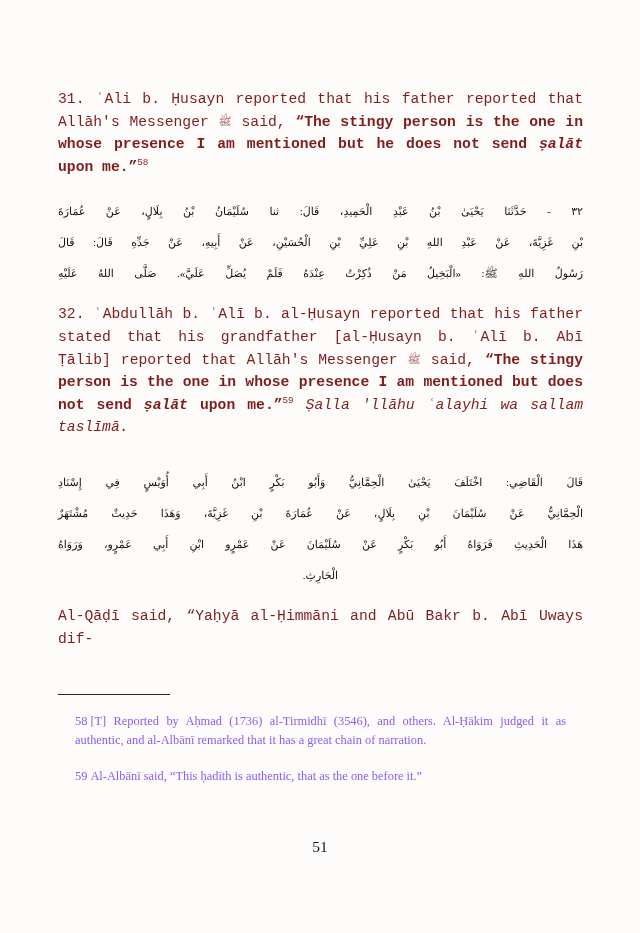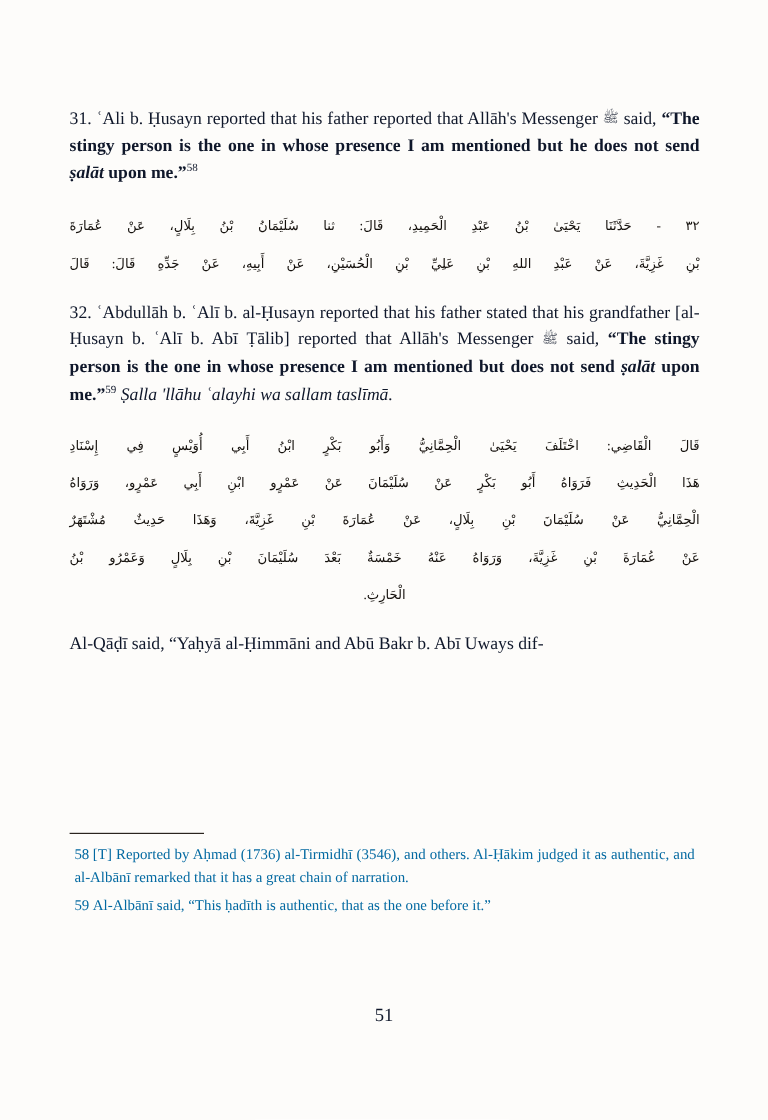--- a/index.html
+++ b/index.html
@@ -49,22 +49,23 @@
     left: 58px;
     width: 525px;
   }
 
   p.en {
     margin: 0;
     font-size: 14.7px;
     line-height: 22.6px;
     text-align: justify;
     text-justify: inter-word;
-    color: #0f172a;
+    color: #7f1d1d;
     hyphens: manual;
+    font-family: Liberation Mono, monospace;
   }
   p.en.spaced { margin-top: 14px; }
 
   .bold { font-weight: bold; }
   .ital { font-style: italic; }
   .bold-ital { font-weight: bold; font-style: italic; }
   sup.fn {
     font-size: 9.2px;
     vertical-align: super;
     line-height: 0;
@@ -83,21 +84,21 @@
     direction: rtl;
     text-align: justify;
     font-family: Liberation Serif, serif;
     font-size: 11px;
     line-height: 31px;
     color: #15110d;
     margin: 0;
     unicode-bidi: embed;
   }
   .arabic.block-1 { margin-top: 18px; }
-  .arabic.block-2 { margin-top: 17px; }
+  .arabic.block-2 { margin-top: 28px; }
   .arabic .ln {
     display: block;
     white-space: nowrap;
   }
   .arabic .ln.stretch {
     text-align: justify;
     text-align-last: justify;
     white-space: normal;
   }
   .arabic .ln.last {
@@ -116,25 +117,25 @@
     top: 694px;
     width: 525px;
   }
   .fn-rule {
     width: 112px;
     height: 0;
     border-top: 1.4px solid #2a241e;
     margin: 0 0 8px 0;
   }
   p.fn-text {
-    margin: 4px;
+    margin: 17px;
     font-size: 12.4px;
     line-height: 19.2px;
     text-align: justify;
-    color: #0369a1;
+    color: #8b5cf6;
   }
   p.fn-text + p.fn-text { margin-top: 1px; }
   .fn-num {
     font-size: 12.4px;
     margin-right: 3px;
   }
 
   
   .folio {
     position: absolute;
@@ -152,29 +153,29 @@
 <div class="page">
 
 
   <div class="content">
 
     <p class="en"><span>31.</span><span> ʿAli b. Ḥusayn reported that his father reported that Allāh's Messenger </span><span class="sglyph">ﷺ</span><span> said, </span><span class="bold">“The stingy person is the one in whose presence I am mentioned but he does not send </span><span class="bold-ital">ṣalāt</span><span class="bold"> upon me.”</span><sup class="fn">58</sup></p>
 
     <div class="arabic block-1">
       <span class="ln stretch">٣٢ - حَدَّثَنَا يَحْيَىٰ بْنُ عَبْدِ الْحَمِيدِ، قَالَ: ثنا سُلَيْمَانُ بْنُ بِلَالٍ، عَنْ عُمَارَةَ</span>
       <span class="ln stretch">بْنِ غَزِيَّةَ، عَنْ عَبْدِ اللهِ بْنِ عَلِيِّ بْنِ الْحُسَيْنِ، عَنْ أَبِيهِ، عَنْ جَدِّهِ قَالَ: قَالَ</span>
+      <span class="ln stretch">رَسُولُ اللهِ ﷺ: «الْبَخِيلُ مَنْ ذُكِرْتُ عِنْدَهُ فَلَمْ يُصَلِّ عَلَيَّ». صَلَّى اللهُ عَلَيْهِ</span>
     </div>
 
     <p class="en spaced"><span>32.</span><span> ʿAbdullāh b. ʿAlī b. al-Ḥusayn reported that his father stated that his grandfather [al-Ḥusayn b. ʿAlī b. Abī Ṭālib] reported that Allāh's Messenger </span><span class="sglyph">ﷺ</span><span> said, </span><span class="bold">“The stingy person is the one in whose presence I am mentioned but does not send </span><span class="bold-ital">ṣalāt</span><span class="bold"> upon me.”</span><sup class="fn">59</sup><span class="ital"> Ṣalla 'llāhu ʿalayhi wa sallam taslīmā.</span></p>
 
     <div class="arabic block-2">
       <span class="ln stretch">قَالَ الْقَاضِي: اخْتَلَفَ يَحْيَىٰ الْحِمَّانِيُّ وَأَبُو بَكْرٍ ابْنُ أَبِي أُوَيْسٍ فِي إِسْنَادِ</span>
+      <span class="ln stretch">الْحِمَّانِيُّ عَنْ سُلَيْمَانَ بْنِ بِلَالٍ، عَنْ عُمَارَةَ بْنِ غَزِيَّةَ، وَهَذَا حَدِيثٌ مُشْتَهَرٌ</span>
       <span class="ln stretch">هَذَا الْحَدِيثِ فَرَوَاهُ أَبُو بَكْرٍ عَنْ سُلَيْمَانَ عَنْ عَمْرٍو ابْنِ أَبِي عَمْرٍو، وَرَوَاهُ</span>
-      <span class="ln stretch">الْحِمَّانِيُّ عَنْ سُلَيْمَانَ بْنِ بِلَالٍ، عَنْ عُمَارَةَ بْنِ غَزِيَّةَ، وَهَذَا حَدِيثٌ مُشْتَهَرٌ</span>
-      <span class="ln stretch">عَنْ عُمَارَةَ بْنِ غَزِيَّةَ، وَرَوَاهُ عَنْهُ خَمْسَةٌ بَعْدَ سُلَيْمَانَ بْنِ بِلَالٍ وَعَمْرُو بْنُ</span>
       <span class="ln last">الْحَارِثِ.</span>
     </div>
 
     <p class="en spaced">Al-Qāḍī said, “Yaḥyā al-Ḥimmāni and Abū Bakr b. Abī Uways dif-</p>
 
   </div>
 
   <div class="footnotes">
     <div class="fn-rule"></div>
     <p class="fn-text"><span class="fn-num">58</span><span>[T] Reported by Aḥmad (1736) al-Tirmidhī (3546), and others. Al-Ḥākim judged it as authentic, and al-Albānī remarked that it has a great chain of narration.</span></p>

